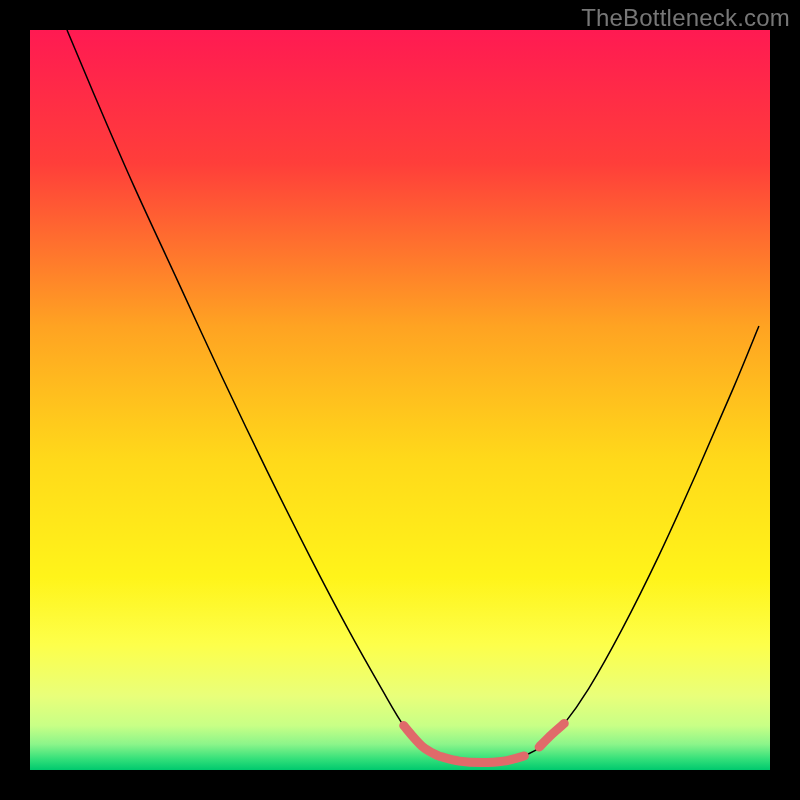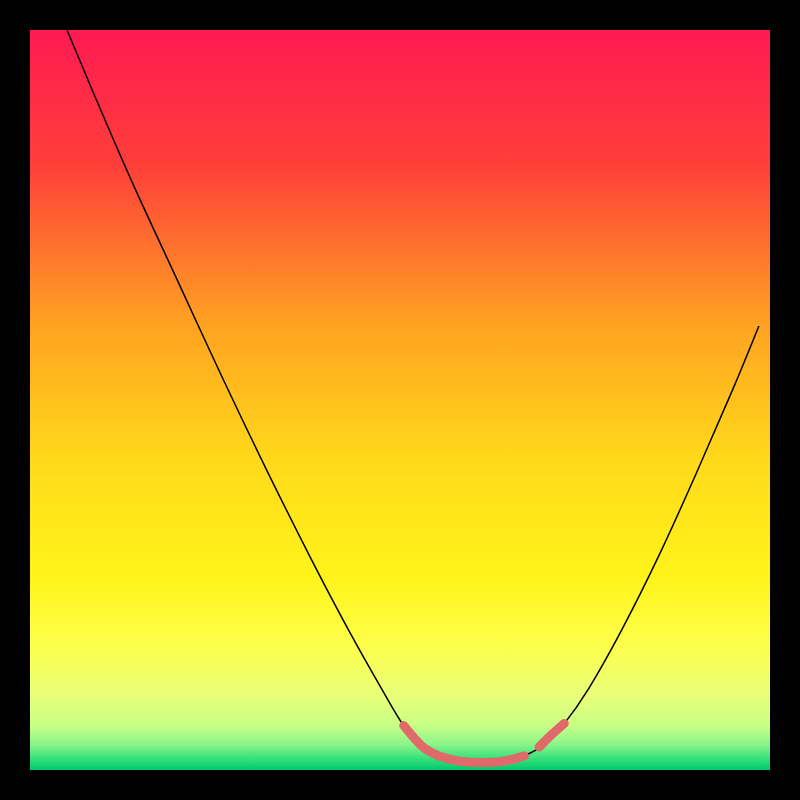--- a/index.html
+++ b/index.html
@@ -33,20 +33,21 @@
     font-weight: 500;
     letter-spacing: 0.2px;
     user-select: none;
   }
   svg { display: block; }
 </style>
 </head>
 <body>
 
 <div class="frame">
+  <div class="watermark">TheBottleneck.com</div>
   <div class="plot-area">
     <svg id="chart-svg" width="740" height="740" viewBox="0 0 740 740" preserveAspectRatio="none">
       <defs>
         <linearGradient id="bg-grad" x1="0" y1="0" x2="0" y2="1">
             <stop offset="0.00%" stop-color="#ff1a52"></stop>
             <stop offset="18.00%" stop-color="#ff3e3a"></stop>
             <stop offset="40.00%" stop-color="#ffa322"></stop>
             <stop offset="58.00%" stop-color="#ffd91a"></stop>
             <stop offset="74.00%" stop-color="#fff41a"></stop>
             <stop offset="83.00%" stop-color="#fdff4a"></stop>

